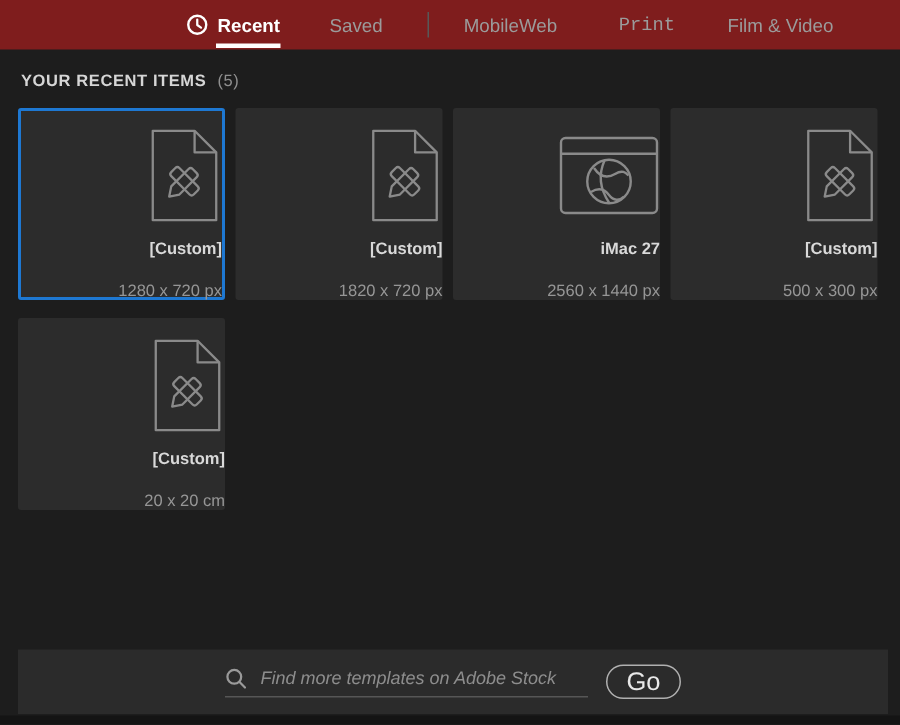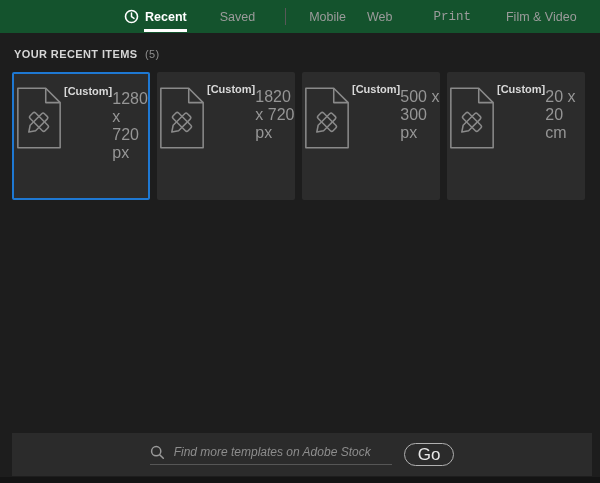--- a/index.html
+++ b/index.html
@@ -6,38 +6,38 @@
   html,body { width:600px; height:483px; overflow:hidden; }
   body {
     background:#1d1d1d;
     font-family:"Liberation Sans","DejaVu Sans",sans-serif;
     -webkit-font-smoothing:antialiased;
     position:relative;
   }
 
   
   .topbar {
-    height:33px; background:#14532d;
+    height:33px; background:#7f1d1d;
     display:flex; align-items:center;
     padding-left:124px;
   }
   .tab {
     height:33px; display:flex; align-items:center; gap:6px;
     position:relative; cursor:pointer;
     color:#9b9b9b; font-size:12.5px; white-space:nowrap;
   }
   .tab.active { color:#ffffff; font-weight:700; }
   .tab .underline {
     position:absolute; bottom:1px; left:20px; right:0;
     height:3px; background:#ffffff;
   }
   .tab-recent { margin-right:33px; }
   .tab-saved  { margin-right:30px; }
   .tab-mobile { }
-  .tab-web    { margin-right:41px;margin-left:21px; }
+  .tab-web    { margin-right:41px; }
   .tab-print  { margin-right:35px;font-family:Liberation Mono, monospace; }
   .tab-divider {
     width:1px; height:17px; background:#585858; margin-right:23px;
   }
   .clock-icon { display:flex; }
 
   
   .section-header {
     padding:15px 14px 12px 14px;
     font-size:11px; letter-spacing:.4px;
@@ -47,33 +47,33 @@
 
   
   .grid {
     margin:0 12px;
     display:flex; flex-wrap:wrap;
     column-gap:7px; row-gap:12px;
   }
   .card {
     width:138px; height:128px;
     background:#2c2c2c; border-radius:2px;
-    display:flex; flex-direction:row; align-items:flex-start;
+    display:flex; flex-direction:column; align-items:flex-end;
     cursor:pointer;
   }
   .card.selected {
     border:2px solid #1e78d2;
   }
   .card-icon { margin-top:13px; height:66px; display:flex; align-items:center; }
   .card.selected .card-icon { margin-top:11px; }
   .card-title {
     margin-top:11px; font-size:11px; font-weight:700; color:#d9d9d9;
   }
   .card-dims {
-    margin-top:16px; font-size:16px; color:#969696;
+    margin-top:16px; font-size:11px; color:#969696;
   }
 
   
   .stockbar {
     position:absolute; left:12px; right:8px; top:433px; height:43px;
     background:#2b2b2b;
     display:flex; align-items:center; justify-content:center;
   }
   .search-field {
     display:flex; align-items:center; gap:9px;
@@ -170,20 +170,36 @@
           <g transform="rotate(-45 26 37)">
               <path d="M17 33h17a2 2 0 0 1 2 2v4a2 2 0 0 1-2 2H17l-6-4z"></path>
             </g>
         </g>
       </svg>
     </span>
     <div class="card-title">[Custom]</div>
     <div class="card-dims">1820 x 720 px</div>
   </div>
 
+  <div class="card">
+    <span class="card-icon">
+      <svg width="68" height="54" viewBox="0 0 68 54">
+        <g fill="none" stroke="#8a8a8a" stroke-width="1.6" stroke-linejoin="round">
+          <rect x="2" y="2" width="64" height="50" rx="3"></rect>
+          <path d="M2 12.5h64"></path>
+          <circle cx="34" cy="31" r="14.5"></circle>
+          <path d="M24 22c4 6 9 7 14 4s7-1 9 1"></path>
+          <path d="M22 38c5-3 9-2 12 2s7 4 10 1"></path>
+          <path d="M31 17c-4 9-3 19 3 28"></path>
+        </g>
+      </svg>
+    </span>
+    <div class="card-title">iMac 27</div>
+    <div class="card-dims">2560 x 1440 px</div>
+  </div>
 
   <div class="card">
     <span class="card-icon">
       <svg width="50" height="64" viewBox="0 0 52 66">
         <g fill="none" stroke="#8a8a8a" stroke-width="1.6" stroke-linejoin="round">
           <path d="M4 2h29l15 15v47H4z"></path>
           <path d="M33 2v15h15"></path>
           <g transform="rotate(45 26 37)">
               <rect x="15" y="33" width="22" height="8" rx="2"></rect>
             </g>

